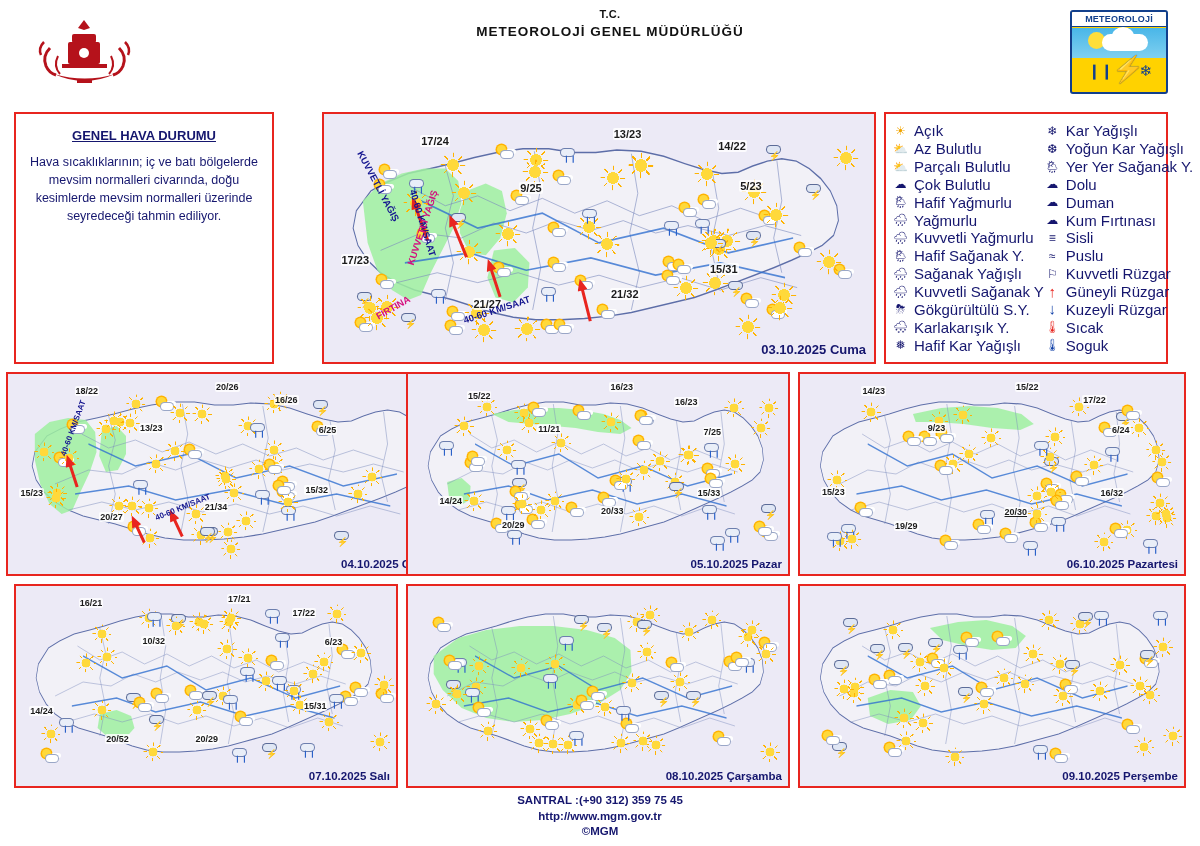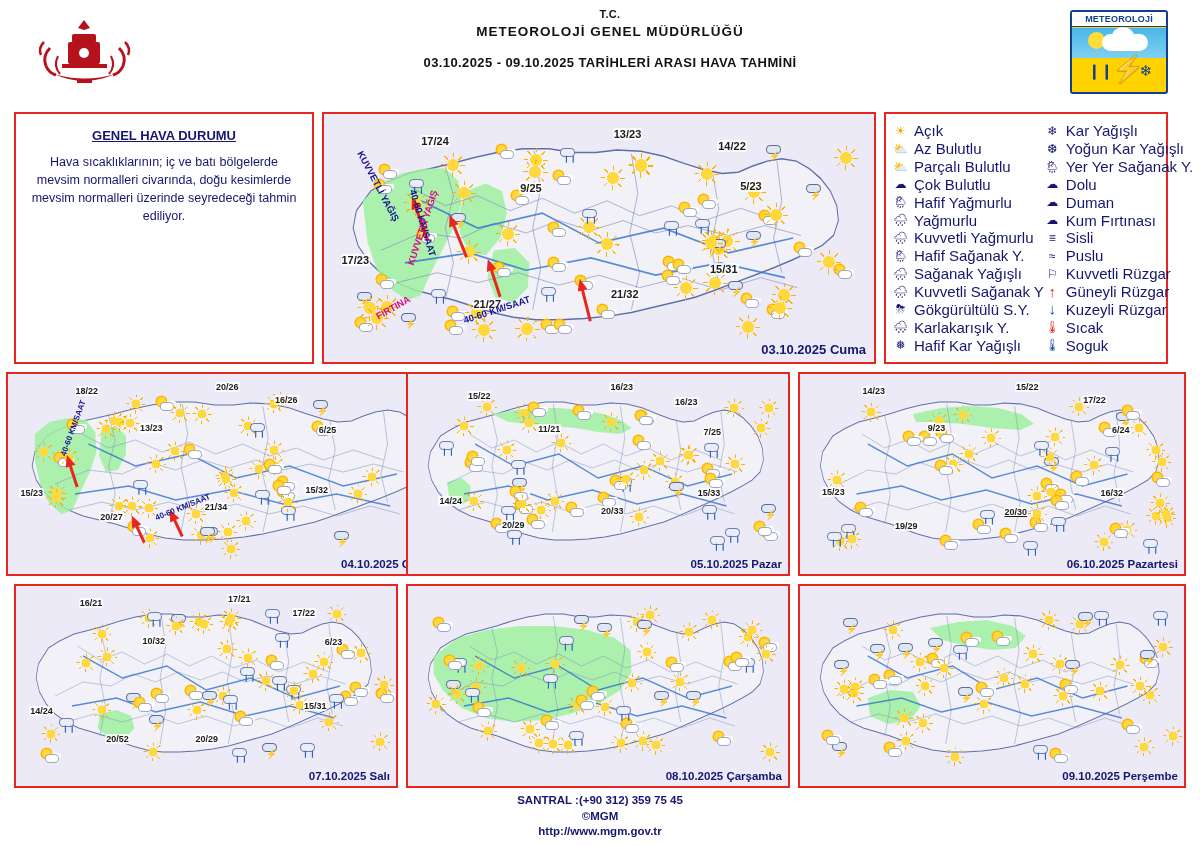--- a/index.html
+++ b/index.html
@@ -191,35 +191,34 @@
           <path d="M26 44 q-5 10 2 18" fill="none" stroke="#b5121b" stroke-width="2"></path>
           <path d="M79 44 q5 10 -2 18" fill="none" stroke="#b5121b" stroke-width="2"></path>
           <rect x="45" y="68" width="15" height="3"></rect>
         </g>
       </svg>
     </div>
 
     <div class="header-text">
       <div class="h-line1">T.C.</div>
       <div class="h-line3">METEOROLOJİ  GENEL  MÜDÜRLÜĞÜ</div>
-      <div class="h-line4">03.10.2025  -  09.10.2025    TARİHLERİ  ARASI  HAVA  TAHMİNİ</div>
     </div>
 
     <div class="mgm-logo">
       <div class="cap">METEOROLOJİ</div>
       <div class="mgm-sky"></div>
       <div class="mgm-sun"></div>
       <div class="mgm-cloud"></div>
       <div class="mgm-bolt">⚡</div>
       <div class="mgm-rain">❙❙</div>
       <div class="mgm-rain2">❄</div>
     </div>
   </div>
 
-  <div class="panel white" id="summary-panel" style="left:14px; top:112px; width:300px; height:252px;">
+  <div class="panel white" id="summary-panel" style="left:14px; top:112px; width:260px; height:252px;">
     <div class="summary-title">GENEL HAVA DURUMU</div>
     <div class="summary-body">Hava sıcaklıklarının; iç ve batı bölgelerde mevsim normalleri civarında, doğu kesimlerde mevsim normalleri üzerinde seyredeceği tahmin ediliyor.</div>
   </div>
 
   <div class="legend">
     <div class="legend-cols">
       <div class="legend-col" id="legend-left">
           <div class="legend-row">
             <span class="legend-ico" style="color: rgb(240, 164, 0);">☀</span>
             <span class="legend-lbl">Açık</span>
@@ -939,16 +938,16 @@
         <div class="wx storm" style="left: 266.393px; top: 74.3964px;"></div>
         <div class="wx storm" style="left: 43.6451px; top: 32.487px;"></div>
         <div class="wx sun" style="left: 333.12px; top: 93.2969px;"></div>
         <div class="wx rain" style="left: 154.465px; top: 57.9905px;"></div>
         <div class="date-label">09.10.2025 Perşembe</div>
       </div>
     </div>
 
   <div class="footer">
     <div>SANTRAL :(+90 312) 359 75 45</div>
+    <div>http://www.mgm.gov.tr</div>
     <div>©MGM</div>
-    <div>http://www.mgm.gov.tr</div>
   </div>
 </div>
 
 </body></html>

